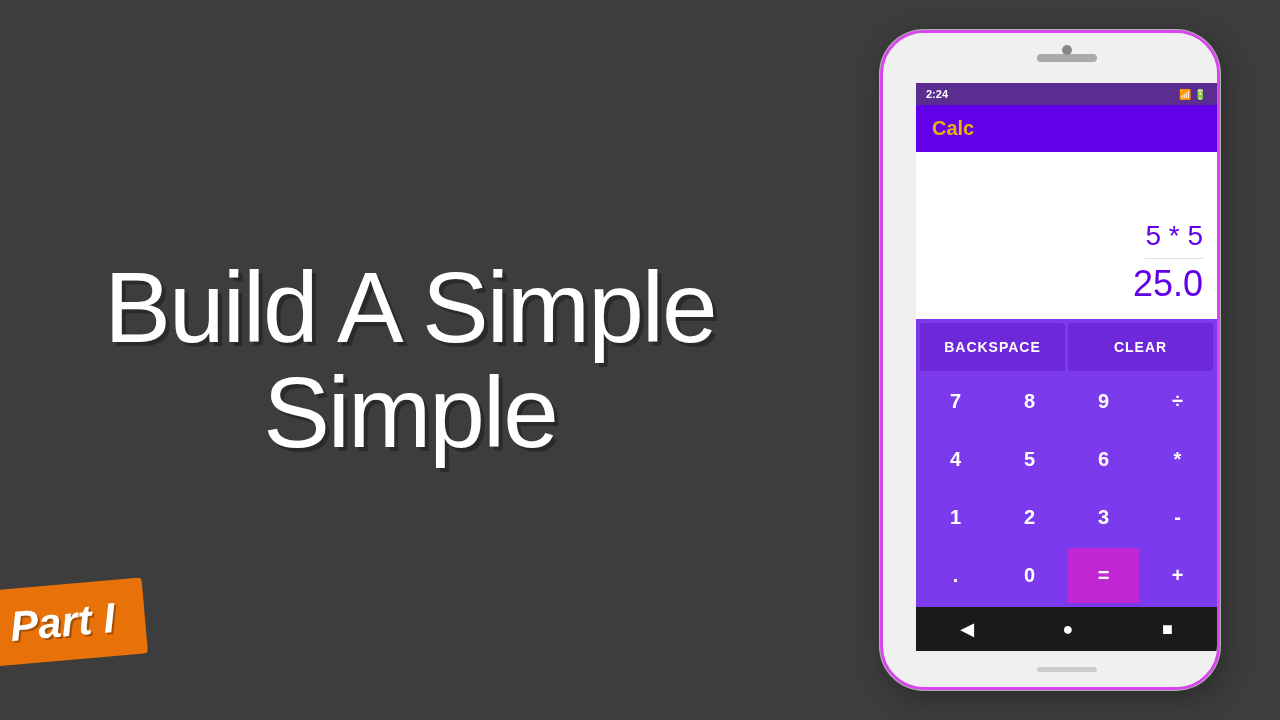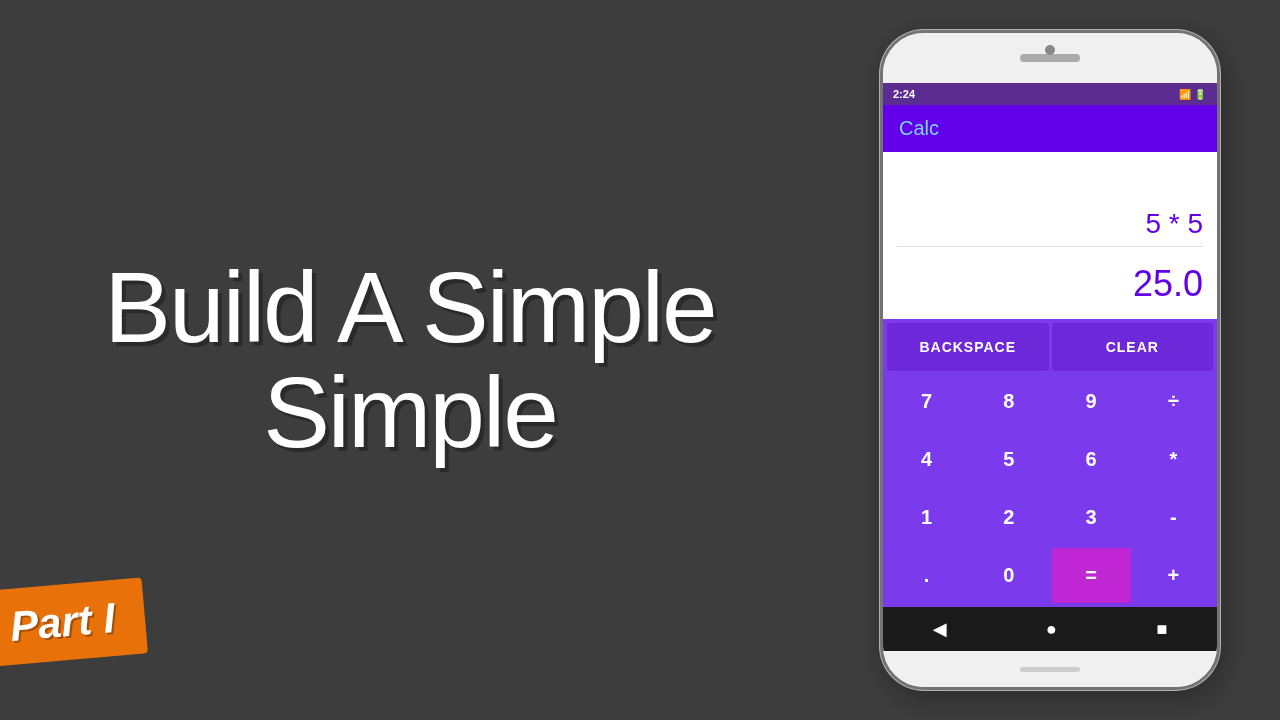--- a/index.html
+++ b/index.html
@@ -62,26 +62,27 @@
       align-items: center;
       justify-content: center;
     }
 
     
     .phone-frame {
       width: 340px;
       height: 660px;
       background: #f0f0f0;
       border-radius: 44px;
-      border: 3px solid #737373;
+      border: 3px solid #d946ef;
       box-shadow: 0 0 0 1px #b0b0b0, 4px 8px 30px rgba(0,0,0,0.3);
       display: flex;
       flex-direction: column;
       overflow: hidden;
       position: relative;
+      padding-left: 33px;
     }
 
     
     .phone-top-decoration {
       background: #f0f0f0;
       height: 50px;
       display: flex;
       align-items: center;
       justify-content: center;
       flex-shrink: 0;
@@ -133,35 +134,36 @@
     .status-icons {
       font-size: 10px;
       display: flex;
       gap: 3px;
       align-items: center;
     }
 
     
     .app-toolbar {
       background: #6200ea;
-      color: #7dd3fc;
+      color: #eab308;
       font-size: 20px;
       padding: 12px 16px;
-      font-weight: 400;
+      font-weight: 700;
     }
 
     
     .calc-display {
       flex: 1;
       background: white;
       display: flex;
       flex-direction: column;
       justify-content: flex-end;
       padding: 10px 14px;
-      gap: 16px;
+      gap: 4px;
+      align-items: flex-end;
     }
 
     .display-expression {
       font-size: 28px;
       color: #6200ea;
       text-align: right;
       font-weight: 500;
       border-bottom: 1px solid #e0e0e0;
       padding-bottom: 6px;
     }

